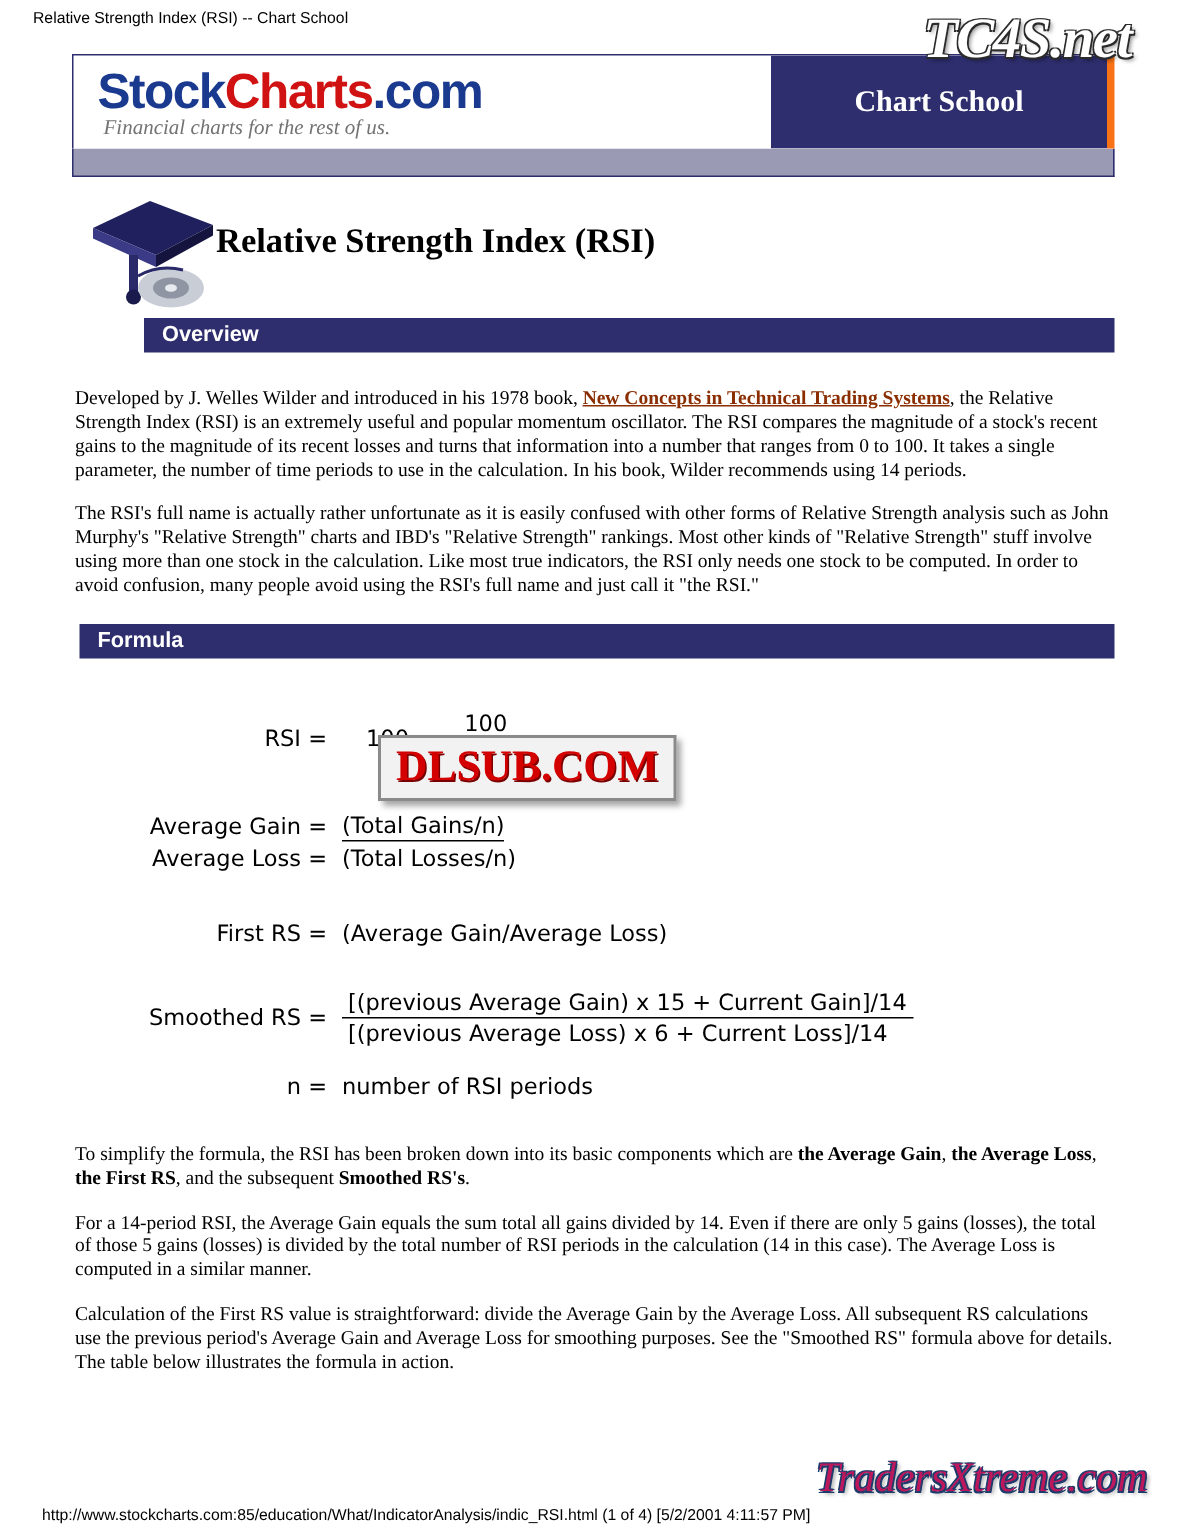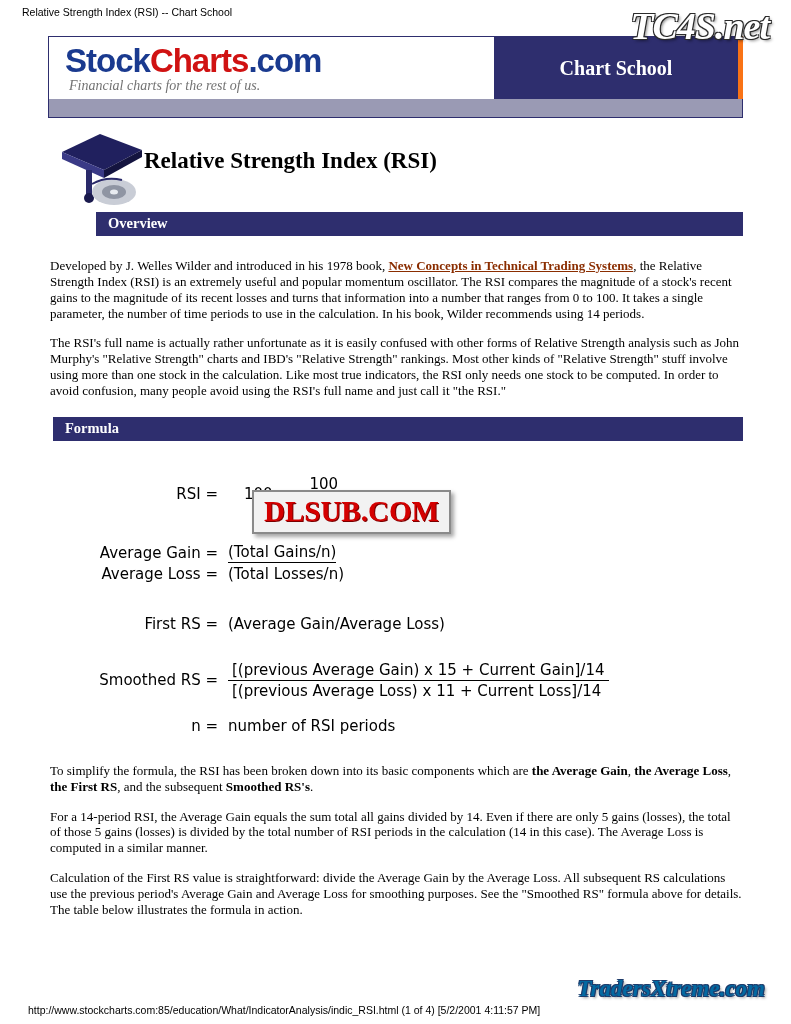--- a/index.html
+++ b/index.html
@@ -33,21 +33,21 @@
     font-family: "Liberation Sans", sans-serif;
     font-size: 10.5px;
     color: #000;
     white-space: nowrap;
   }
 
   
   .wm-tc4s {
     position: absolute;
     top: 4px;
-    right: 22px;
+    right: 37px;
     font-family: "Liberation Serif", serif;
     font-weight: bold;
     font-style: italic;
     font-size: 38px;
     color: #ffffff;
     text-shadow:
       -1px -1px 0 #2b2b2b, 1px -1px 0 #2b2b2b,
       -1px  1px 0 #2b2b2b, 1px  1px 0 #2b2b2b,
        2px  2px 3px rgba(0,0,0,0.45);
     letter-spacing: -1px;
@@ -68,24 +68,24 @@
     color: #d40000;
     letter-spacing: 0px;
     text-shadow: 1px 1px 0 #7a0000;
   }
   .wm-traders {
     position: absolute;
     bottom: 22px;
     right: 26px;
     z-index: 40;
     font-family: "Liberation Serif", serif;
-    font-weight: bold;
+    font-weight: normal;
     font-style: italic;
-    font-size: 23px;
-    color: #0369a1;
+    font-size: 28px;
+    color: #be185d;
     text-shadow:
       -1px -1px 0 #1d3b6b, 1px -1px 0 #1d3b6b,
       -1px  1px 0 #1d3b6b, 1px  1px 0 #1d3b6b,
        2px  2px 3px rgba(0,0,0,0.4);
   }
 
   
   .page {
     position: absolute;
     left: 48px;
@@ -124,21 +124,21 @@
     font-size: 14px;
     color: #737373;
     margin-top: 2px;
     margin-left: 4px;
   }
   .banner-right {
     position: absolute;
     right: 0;
     top: 0;
     bottom: 0;
-    width: 244px;
+    width: 224px;
     background: #2e2e6e;
     display: flex;
     align-items: center;
     justify-content: center;
   }
   .banner-right-text {
     color: #ffffff;
     font-family: "Liberation Serif", serif;
     font-weight: bold;
     font-size: 20px;
@@ -171,21 +171,21 @@
     font-family: "Liberation Serif", serif;
     font-weight: bold;
     font-size: 23px;
     color: #000000;
   }
 
   
   .section-bar {
     background: #2e2e6e;
     color: #ffffff;
-    font-family: Liberation Serif, serif;
+    font-family: Liberation Sans, sans-serif;
     font-weight: bold;
     font-size: 14.5px;
     padding: 3px 0 4px 12px;
     margin-left: 48px;
     margin-right: 0px;
   }
   .section-bar.flush {
     margin-left: 5px;
   }
 
@@ -318,21 +318,21 @@
 
     <div class="frow" style="left:0px; top:156px;">
       <span class="flabel" style="width:170px;text-align:right;">First RS =</span>
       <span class="fvalue" style="margin-left:10px;">(Average Gain/Average Loss)</span>
     </div>
 
     <div class="frow" style="left:0px; top:202px;">
       <span class="flabel" style="width:170px;">Smoothed RS =</span>
       <span class="frac" style="margin-left:10px; text-align:left;">
         <span class="num" style="display:block;">[(previous Average Gain) x 15 + Current Gain]/14</span>
-        <span class="den" style="display:block;">[(previous Average Loss) x 11 + Current Loss]/14</span>
+        <span class="den" style="display:block;">[(previous Average Loss) x 6 + Current Loss]/14</span>
       </span>
     </div>
 
     <div class="frow" style="left:0px; top:258px;">
       <span class="flabel" style="width:170px;">n =</span>
       <span class="fvalue" style="margin-left:10px;">number of RSI periods</span>
     </div>
   </div>
 
   <p class="body fine-note">

